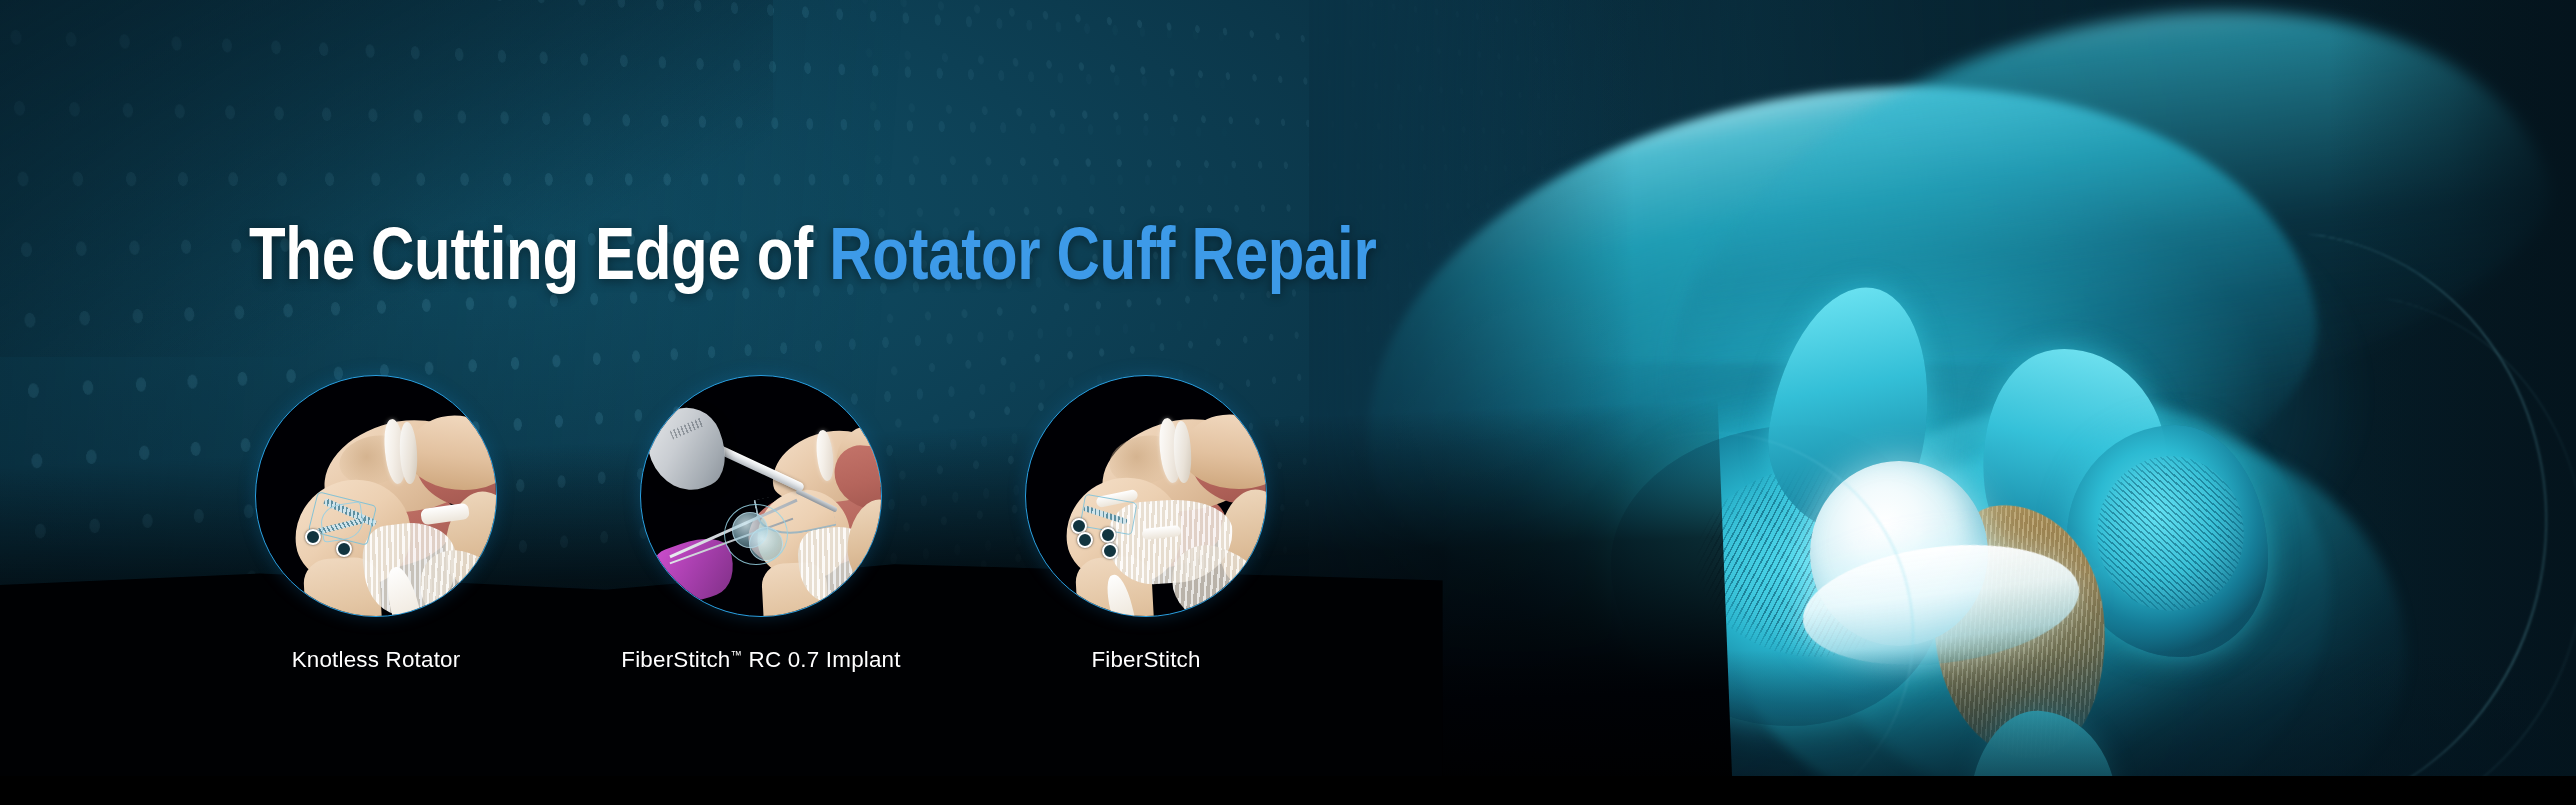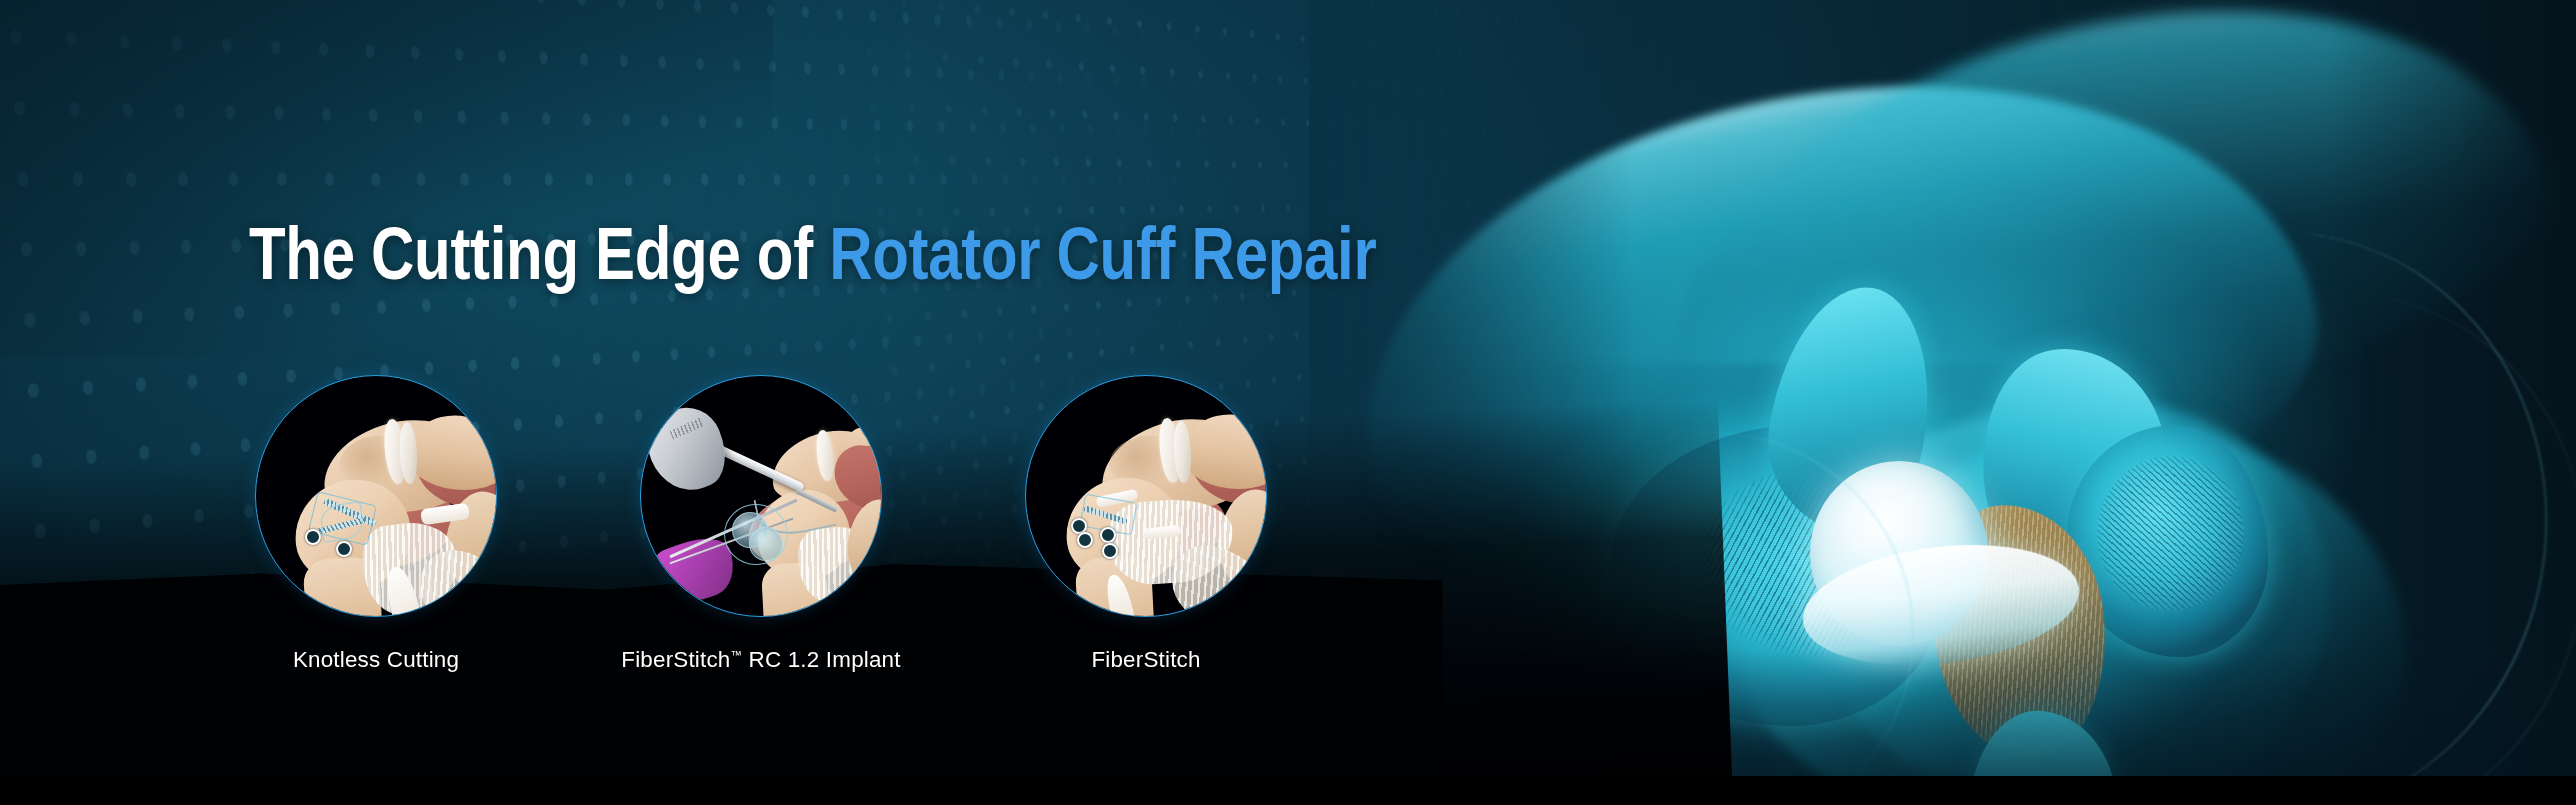--- a/index.html
+++ b/index.html
@@ -487,21 +487,21 @@
           <div class="an-biceps"></div>
 
           <div class="screw" style="left:66px;top:133px;width:56px;height:7px;transform:rotate(24deg);"></div>
           <div class="screw" style="left:60px;top:147px;width:49px;height:6.2px;transform:rotate(-14deg);"></div>
           <div class="sut-web" style="left:56px;top:122px;width:59px;height:39px;border-radius:4.6px;transform:rotate(14deg);border-color:#86c2d4;"></div>
           <div class="sut-web" style="left:65px;top:128px;width:40px;height:34px;border-radius:50% 10% 50% 10%;transform:rotate(-8deg);border-color:#9ed0e0;"></div>
           <div class="anchor" style="left:49px;top:153px;"></div>
           <div class="anchor" style="left:80px;top:165px;"></div>
         </div>
       </div>
-      <div class="caption">Knotless Cutting</div>
+      <div class="caption">Knotless Rotator</div>
     </div>
 
     <div class="thumb" style="left:640px;top:375px;">
       <div class="circle">
         <div class="circle-inner">
           <div class="an-musc-red2" style="left:107px;top:116px;width:131px;height:77px;"></div>
           <div class="an-scapula" style="left:130px;top:56px;width:116px;height:71px;"></div>
           <div class="an-clav" style="left:196px;top:49px;width:85px;height:62px;"></div>
           <div class="an-cart" style="left:176px;top:54px;width:15.5px;height:51px;"></div>
           <div class="an-musc-red" style="left:193px;top:71px;width:85px;height:63px;"></div>
@@ -516,21 +516,21 @@
           <div class="ins-needles2"></div>
           <div class="ins-disc" style="left:91px;top:136px;width:34px;height:34px;"></div>
           <div class="ins-disc" style="left:108px;top:151px;width:32px;height:32px;"></div>
           <div class="ins-loop" style="left:83px;top:128px;width:62px;height:59px;"></div>
           <div class="ins-shaft"></div>
           <div class="ins-tip"></div>
           <div class="ins-handle"></div>
           <div class="ins-logo"></div>
         </div>
       </div>
-      <div class="caption"><span>FiberStitch</span><sup>™</sup><span> RC 1.2 Implant</span></div>
+      <div class="caption"><span>FiberStitch</span><sup>™</sup><span> RC 0.7 Implant</span></div>
     </div>
 
     <div class="thumb" style="left:1025px;top:375px;">
       <div class="circle">
         <div class="circle-inner">
           <div class="an-musc-red2" style="left:53px;top:113px;width:147px;height:80px;"></div>
           <div class="an-scapula" style="left:74px;top:45px;"></div>
           <div class="an-scap-spot"></div>
           <div class="an-musc-red" style="left:164px;top:54px;"></div>
           <div class="an-clav" style="left:156px;top:39px;"></div>

